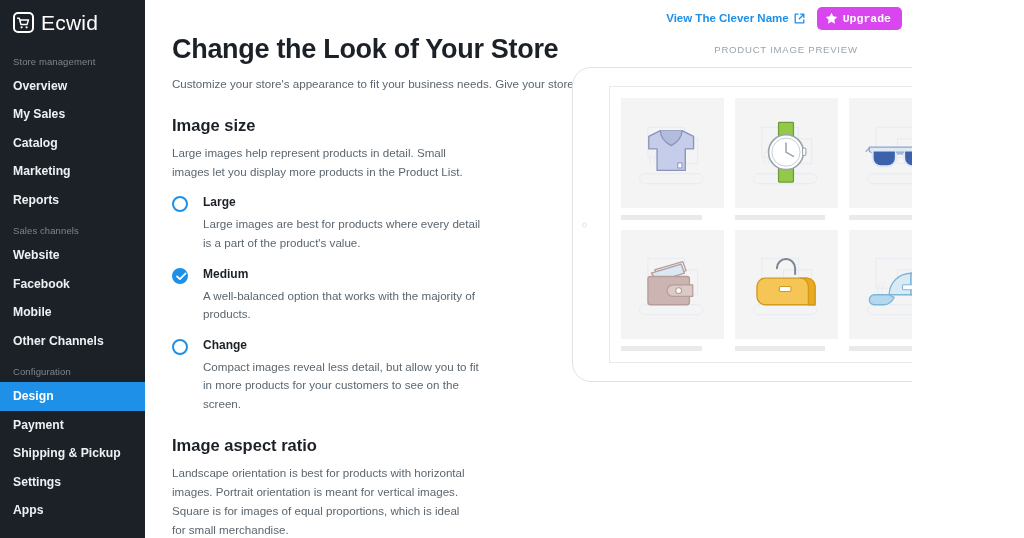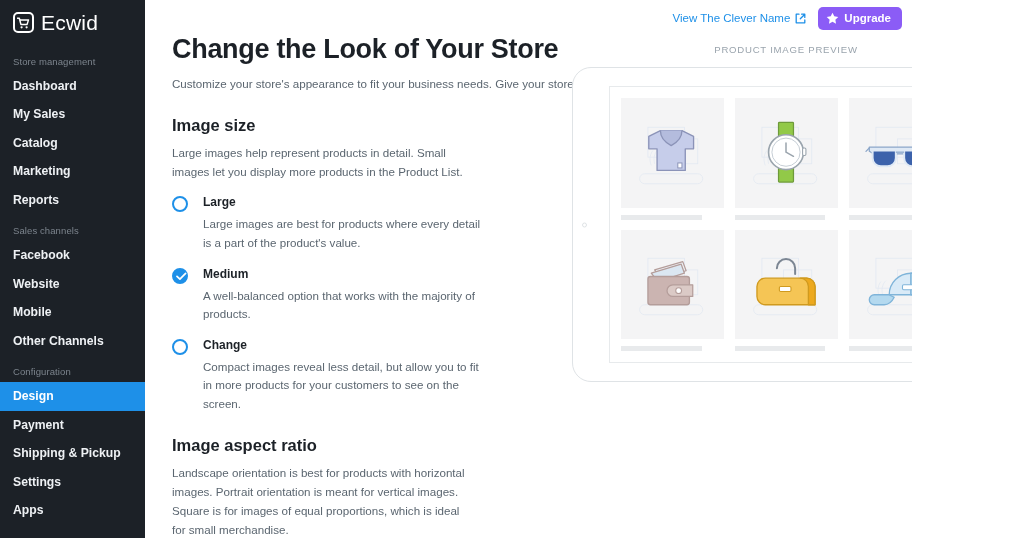--- a/index.html
+++ b/index.html
@@ -70,31 +70,31 @@
   .topbar {
     height: 36px;
     display: flex; align-items: center; justify-content: flex-end;
     gap: 12px;
     padding: 0 10px 0 0;
   }
   .view-link {
     display: inline-flex; align-items: flex-end; gap: 5px;
     color: #1e90e8;
     font-size: 11.5px;
-    font-weight: normal;
+    font-weight: bold;
     text-decoration: none;
     cursor: pointer;
   }
   .ext-icon { display: inline-block; width: 11px; height: 11px; }
   .upgrade-btn {
     display: inline-flex; align-items: center; gap: 5px;
-    background: #8b5cf6;
+    background: #d946ef;
     color: #ffffff;
     border: none; border-radius: 5px;
-    font-family: Liberation Sans, sans-serif;
+    font-family: Liberation Mono, monospace;
     font-size: 11.5px; font-weight: bold;
     padding: 5px 11px 5px 8px;
     cursor: pointer;
   }
   .star-icon { width: 13px; height: 13px; display: block; }
 
   .content {
     display: flex;
     padding: 0 0 0 27px;
   }
@@ -251,28 +251,28 @@
         <svg width="13" height="12" viewBox="0 0 13 12" fill="none">
           <path d="M0.5 1.2h1.8l1.6 6.2h6.2l1.4-4.5H3.4" stroke="#ffffff" stroke-width="1.5" stroke-linecap="round" stroke-linejoin="round"></path>
           <circle cx="4.6" cy="10.3" r="1.1" fill="#ffffff"></circle>
           <circle cx="9.6" cy="10.3" r="1.1" fill="#ffffff"></circle>
         </svg>
       </span>
       <span class="brand-name">Ecwid</span>
     </div>
     <div id="nav-container">
         <div class="nav-group-label">Store management</div>
-        <div class="nav-item">Dashboard</div>
+        <div class="nav-item">Overview</div>
         <div class="nav-item">My Sales</div>
         <div class="nav-item">Catalog</div>
         <div class="nav-item">Marketing</div>
         <div class="nav-item">Reports</div>
         <div class="nav-group-label">Sales channels</div>
+        <div class="nav-item">Website</div>
         <div class="nav-item">Facebook</div>
-        <div class="nav-item">Website</div>
         <div class="nav-item">Mobile</div>
         <div class="nav-item">Other Channels</div>
         <div class="nav-group-label">Configuration</div>
         <div class="nav-item active">Design</div>
         <div class="nav-item">Payment</div>
         <div class="nav-item">Shipping &amp; Pickup</div>
         <div class="nav-item">Settings</div>
         <div class="nav-item">Apps</div>
       </div>
   </aside>

